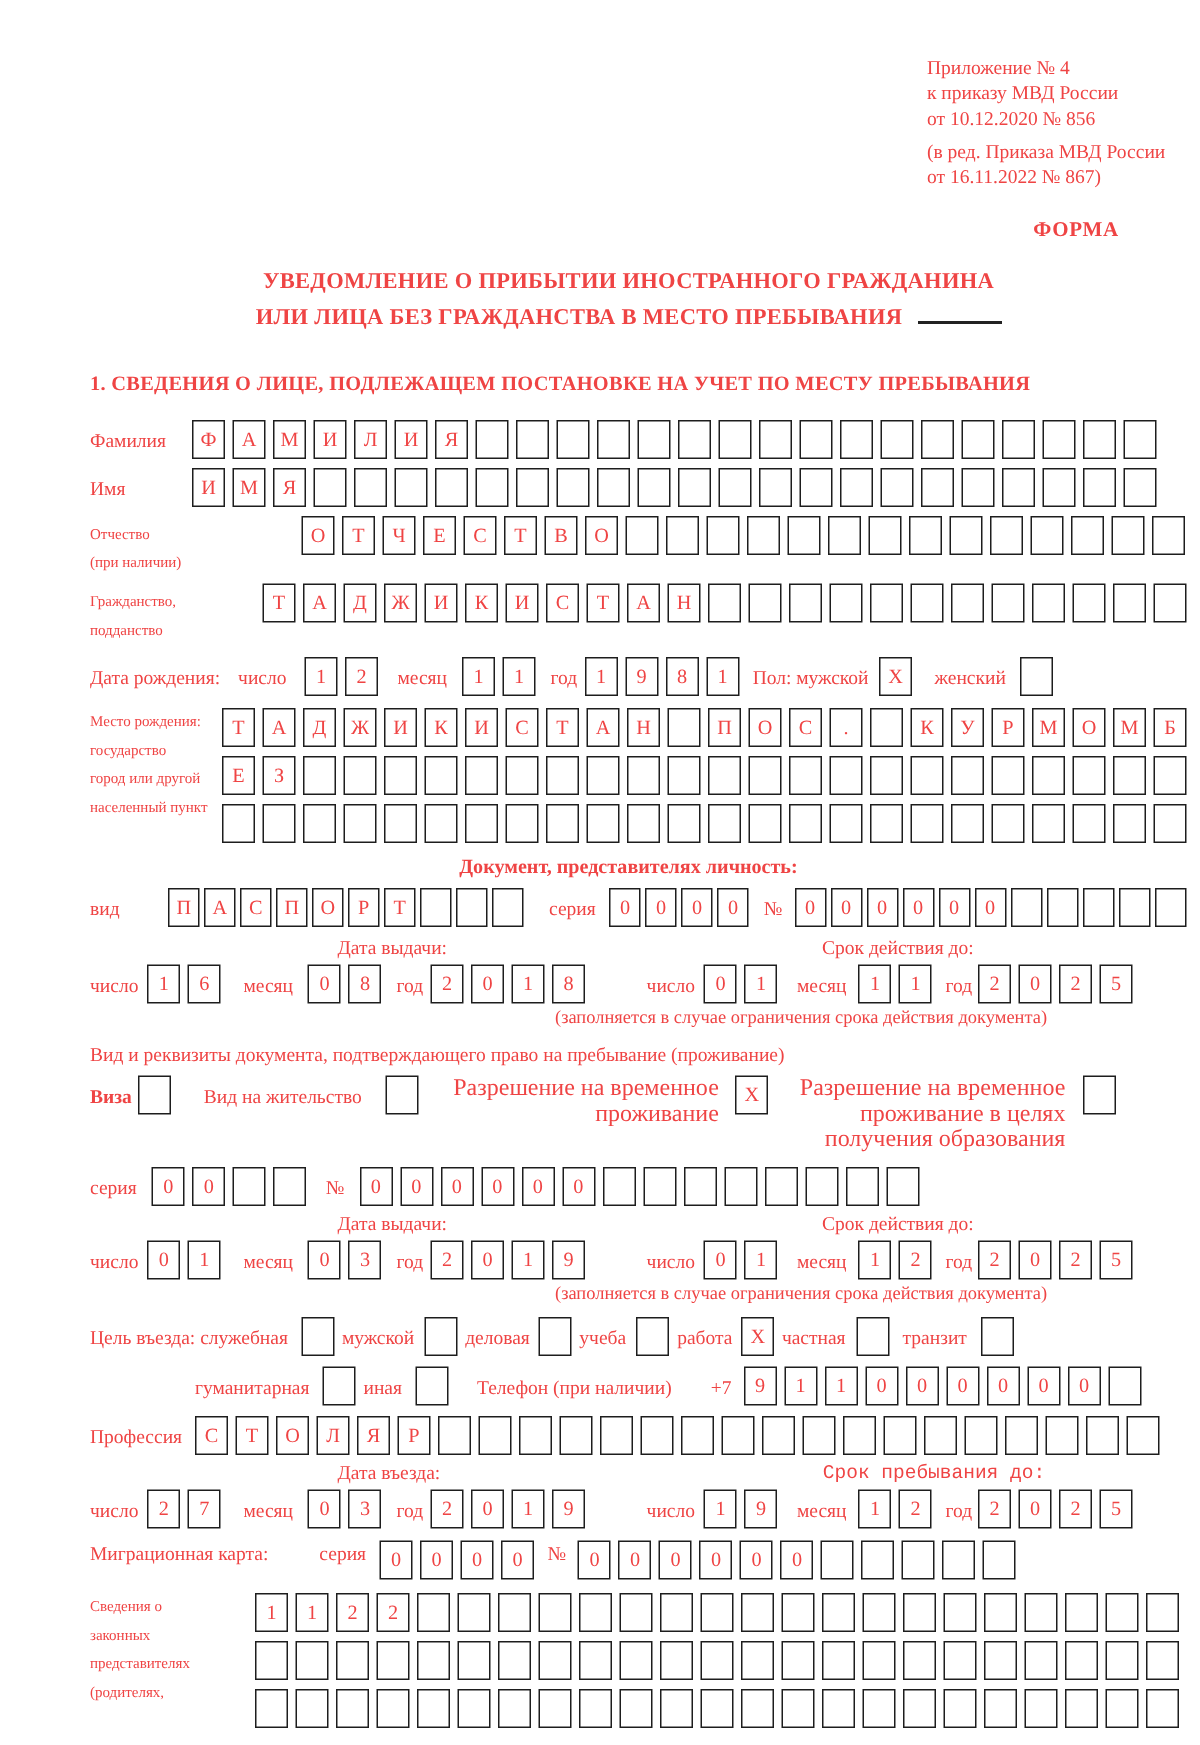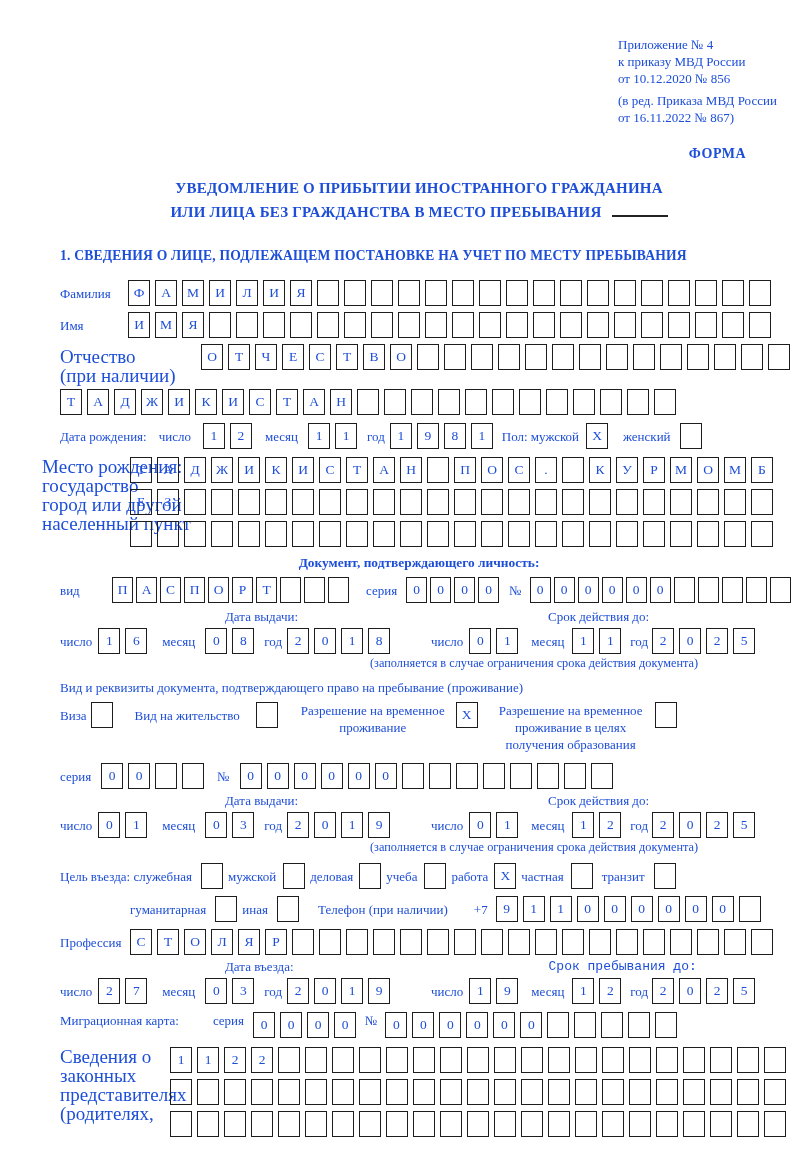--- a/index.html
+++ b/index.html
@@ -1,44 +1,44 @@
 <!DOCTYPE html>
 <html><head>
 <meta charset="utf-8">
 <style>
   html,body{margin:0;padding:0;background:#fff;}
   .page{
     width:800px;height:1163px;box-sizing:border-box;
     padding:36px 22px 16px 60px;
     font-family:"Liberation Serif","DejaVu Serif",serif;
-    color:#1d4ed8;background:#fff;overflow:hidden;position:relative;
+    color:#ef4444;background:#fff;overflow:hidden;position:relative;
   }
   .annex{margin-left:558px;font-size:13px;line-height:17px;}
   .annex .gap{height:5px;}
   .forma{text-align:right;padding-right:32px;font-weight:bold;font-size:14px;margin-top:20px;letter-spacing:.5px;}
   .title{text-align:center;font-weight:bold;font-size:15px;line-height:24px;margin-top:14px;letter-spacing:.2px;}
   .title-underline{display:inline-block;width:56px;border-bottom:2px solid #222;height:14px;margin-left:10px;}
   .sect{font-weight:bold;font-size:13.6px;margin-top:24px;margin-bottom:16px;letter-spacing:.2px;}
   .row{display:flex;align-items:flex-start;margin-bottom:6px;}
   .lbl{font-size:13px;line-height:17px;flex:none;white-space:nowrap;}
-  .lbl2{font-size:19px;line-height:19px;flex:none;white-space:nowrap;}
+  .lbl2{font-size:10px;line-height:19px;flex:none;white-space:nowrap;}
   .cells{display:inline-flex;flex:none;}
   .cell{
     box-sizing:border-box;flex:none;display:inline-flex;align-items:center;justify-content:center;
     width:22px;height:26px;border:1.8px solid #1d1d1d;margin-right:5px;
     font-size:13.5px;font-family:"Liberation Serif","DejaVu Serif",serif;
   }
   .tight .cell{margin-right:3px;width:21px;}
   .stack{display:flex;flex-direction:column;}
   .stack .cells{margin-bottom:6px;}
   .center{text-align:center;}
   .bold{font-weight:bold;}
   .note{font-size:12.3px;}
   .dghead{font-size:13px;display:flex;margin-bottom:3px;margin-top:4px;}
-  .cbtext{font-size:13px;line-height:17px;text-align:center;white-space:nowrap;}
+  .cbtext{font-size:16px;line-height:17px;text-align:right;white-space:nowrap;}
 </style>
 </head>
 <body>
 
 <div class="page">
 
   <div class="annex">
     <div>Приложение № 4</div>
     <div>к приказу МВД России</div>
     <div>от 10.12.2020 № 856</div>
@@ -143,20 +143,24 @@
         <span class="cell"></span>
         <span class="cell"></span>
         <span class="cell"></span>
         <span class="cell"></span>
         <span class="cell"></span>
         <span class="cell"></span>
       </span>
   </div>
 
   <div class="row" style="margin-bottom:8px;">
+    <span class="lbl2" style="width:115px;margin-top:3px;">
+      <span>Гражданство,</span><br>
+      <span>подданство</span>
+    </span>
     <span class="cells">
         <span class="cell">Т</span>
         <span class="cell">А</span>
         <span class="cell">Д</span>
         <span class="cell">Ж</span>
         <span class="cell">И</span>
         <span class="cell">К</span>
         <span class="cell">И</span>
         <span class="cell">С</span>
         <span class="cell">Т</span>
@@ -199,21 +203,21 @@
     <span class="lbl" style="margin-left:4px;margin-right:7px;">Пол: мужской</span>
     <span class="cells">
         <span class="cell">X</span>
       </span>
     <span class="lbl" style="margin-left:10px;margin-right:9px;">женский</span>
     <span class="cells">
         <span class="cell"></span>
       </span>
   </div>
 
-  <div class="row" style="margin-bottom:2px;justify-content:flex-end;">
+  <div class="row" style="margin-bottom:2px;">
     <span class="lbl2" style="width:88px;">
       <span>Место рождения:</span><br>
       <span>государство</span><br>
       <span>город или другой</span><br>
       <span>населенный пункт</span>
     </span>
     <span class="stack">
       <span class="cells">
           <span class="cell">Т</span>
           <span class="cell">А</span>
@@ -288,21 +292,21 @@
           <span class="cell"></span>
           <span class="cell"></span>
           <span class="cell"></span>
           <span class="cell"></span>
           <span class="cell"></span>
           <span class="cell"></span>
         </span>
     </span>
   </div>
 
-  <div class="center bold" style="font-size:13.4px;margin-bottom:6px;">Документ, подтверждающего личность:</div>
+  <div class="center bold" style="font-size:13.4px;margin-bottom:6px;">Документ, представителях личность:</div>
 
   <div class="row tight" style="align-items:center;">
     <span class="lbl" style="width:52px;">вид</span>
     <span class="cells">
         <span class="cell">П</span>
         <span class="cell">А</span>
         <span class="cell">С</span>
         <span class="cell">П</span>
         <span class="cell">О</span>
         <span class="cell">Р</span>
@@ -372,21 +376,21 @@
         <span class="cell">0</span>
         <span class="cell">2</span>
         <span class="cell">5</span>
       </span>
   </div>
   <div class="note" style="margin-left:310px;margin-bottom:8px;">(заполняется в случае ограничения срока действия документа)</div>
 
   <div class="lbl" style="margin-bottom:6px;">Вид и реквизиты документа, подтверждающего право на пребывание (проживание)</div>
 
   <div class="row" style="margin-bottom:10px;">
-    <span class="lbl" style="margin-top:5px;">Виза</span>
+    <span class="lbl" style="margin-top:5px;font-weight:bold;">Виза</span>
     <span class="cells" style="margin-left:4px;">
         <span class="cell"></span>
       </span>
     <span class="lbl" style="margin-left:17px;margin-top:5px;">Вид на жительство</span>
     <span class="cells" style="margin-left:16px;">
         <span class="cell"></span>
       </span>
     <span class="cbtext" style="margin-left:18px;">
       <span>Разрешение на временное</span><br>
       <span>проживание</span>

